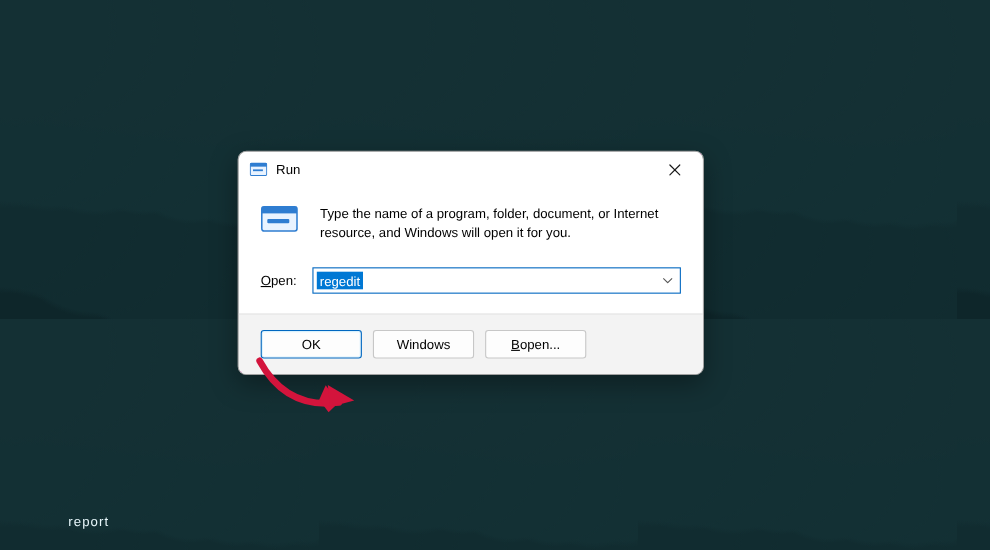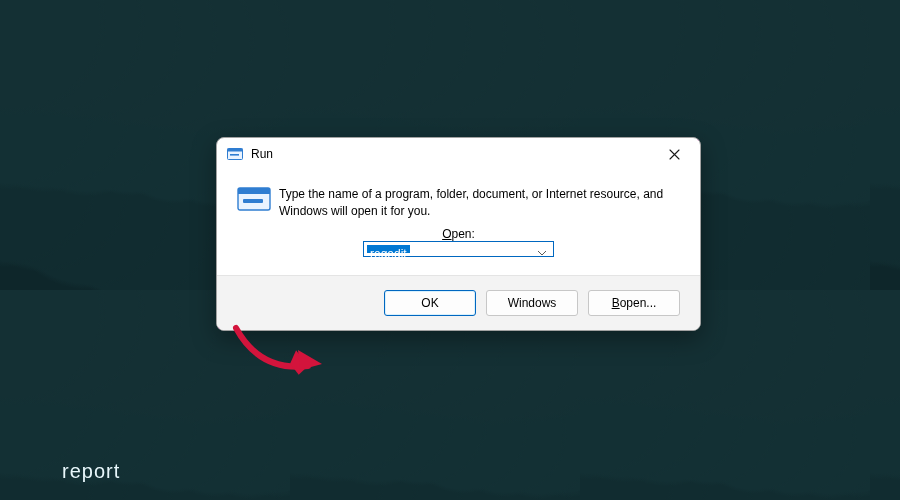--- a/index.html
+++ b/index.html
@@ -33,21 +33,21 @@
       radial-gradient(circle at 88% 86%, #112c30 16%, transparent 18%),
       radial-gradient(circle at 2%  85%, #0e262a 26%, transparent 28%),
       radial-gradient(circle at 16% 92%, #0e262a 26%, transparent 28%),
       radial-gradient(circle at 32% 98%, #0e262a 26%, transparent 28%);
     background-size: 290px 290px;
   }
 
   .dialog {
     position:absolute;
     left:216px; top:137px;
-    width:485px;
+    width:424px;
     background:#ffffff;
     border:1px solid #a1a1a1;
     border-radius:8px;
     box-shadow: 0 8px 24px rgba(0,0,0,.35);
     overflow:hidden;
   }
   .dialog::before, .dialog::after { content:""; position:absolute; width:6px; height:6px; background:#ff5bd7; border-radius:50%; }
   .dialog::before { top:-3px; right:-3px; }
   .dialog::after  { bottom:-3px; left:-3px; }
 
@@ -58,31 +58,31 @@
   }
   .titlebar .app-icon { width:16px; height:16px; margin-right:8px; display:flex; align-items:center; justify-content:center; }
   .titlebar .title { font-size:12px; color:#000; flex:0 0 auto; }
   .titlebar .spacer { flex:1; }
   .titlebar .close { width:40px; height:28px; display:flex; align-items:center; justify-content:center; border-radius:4px; }
 
   .body {
     padding:14px 20px 18px 20px;
   }
   .desc-row {
-    display:flex; align-items:flex-start; gap:8px;
-    margin-bottom:6px;
+    display:flex; align-items:flex-start; gap:20px;
+    margin-bottom:22px;
   }
   .run-icon {
     width:34px; height:30px; flex:0 0 auto;
     display:flex; align-items:center; justify-content:center;
   }
   .desc { font-size:12px; line-height:1.45; color:#000; padding-top:2px; }
 
   .open-row {
-    display:flex; align-items:center; flex-direction:column;
+    display:flex; align-items:center; gap:14px;
   }
   .open-label { font-size:12px; color:#000; }
   .open-label .u { text-decoration:underline; }
   .combo {
     flex:1; position:relative;
     border:1px solid #0067c0;
     height:24px;
     display:flex; align-items:flex-end;
     background:#fff;
   }
@@ -102,21 +102,21 @@
   }
   .combo .chev {
     width:22px; height:100%;
     display:flex; align-items:center; justify-content:center;
   }
 
   .footer {
     background:#f3f3f3;
     border-top:1px solid #e4e4e4;
     padding:14px 20px;
-    display:flex; justify-content:flex-end; gap:10px;
+    display:flex; gap:10px;
   }
   .btn {
     min-width:92px; height:26px;
     background:#fdfdfd;
     border:1px solid #c7c7c7;
     border-radius:3px;
     font-size:12px;
     display:flex; align-items:center; justify-content:center;
     cursor:default;
     color:#000;
@@ -136,21 +136,21 @@
   }
 
   
   .watermark {
     position:absolute; left:26px; bottom:20px;
     color:#e8f7fb;
     font-family:"Segoe UI", sans-serif;
     line-height:0.9;
   }
   .watermark .l1 { font-size:23px; font-weight:300; letter-spacing:0.5px; }
-  .watermark .l2 { font-size:20px; font-weight:300; letter-spacing:1px; margin-left:36px; margin-top:-2px;}
+  .watermark .l2 { font-size:12px; font-weight:300; letter-spacing:1px; margin-left:36px; margin-top:-2px;}
 </style>
 </head>
 <body>
 
 <div class="dialog">
 
   <div class="titlebar">
     <span class="app-icon">
       <svg width="16" height="16" viewBox="0 0 16 16">
         <rect x="0.5" y="2.5" width="15" height="11" rx="1" fill="#e9f3ff" stroke="#2f7dd1"></rect>

